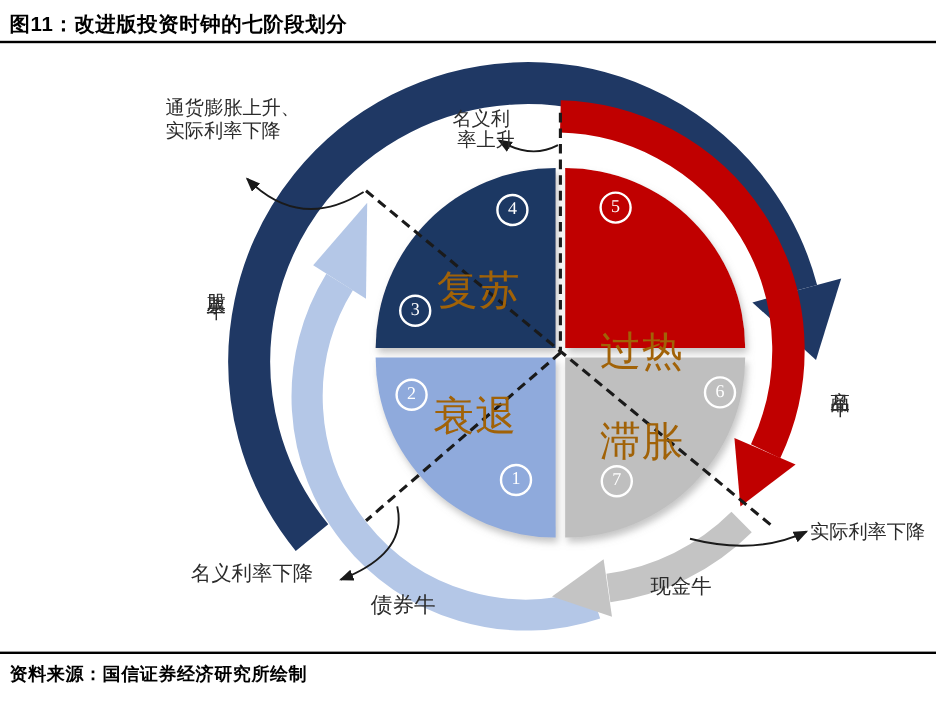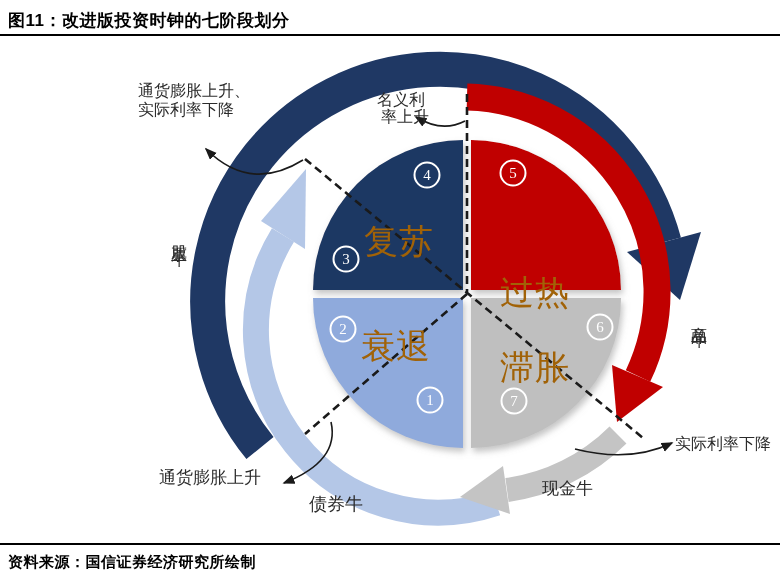--- a/index.html
+++ b/index.html
@@ -77,21 +77,21 @@
 
   <div class="olabel" style="left:138px;top:45px;">
     <div>通货膨胀上升、</div>
     <div>实际利率下降</div>
   </div>
   <div class="olabel" style="left:377px;top:54px;">
     <div>名义利</div>
     <div style="padding-left:4px;font-family:Liberation Mono, monospace;">率上升</div>
   </div>
   <div class="olabel vert" style="left:170px;top:196px;">股票牛</div>
-  <div class="olabel" style="left:159px;top:432px;font-size:17px;">通货膨胀上升</div>
+  <div class="olabel" style="left:159px;top:432px;font-size:17px;">名义利率下降</div>
   <div class="olabel" style="left:309px;top:459px;font-size:18px;">债券牛</div>
   <div class="olabel" style="left:542px;top:443px;font-size:17px;">现金牛</div>
   <div class="olabel" style="left:675px;top:398px;">实际利率下降</div>
   <div class="olabel vert" style="left:690px;top:277px;">商品牛</div>
 </div>
 
 <div class="fig-footer">
   <span class="fig-source">资料来源：国信证券经济研究所绘制</span>
 </div>
 

